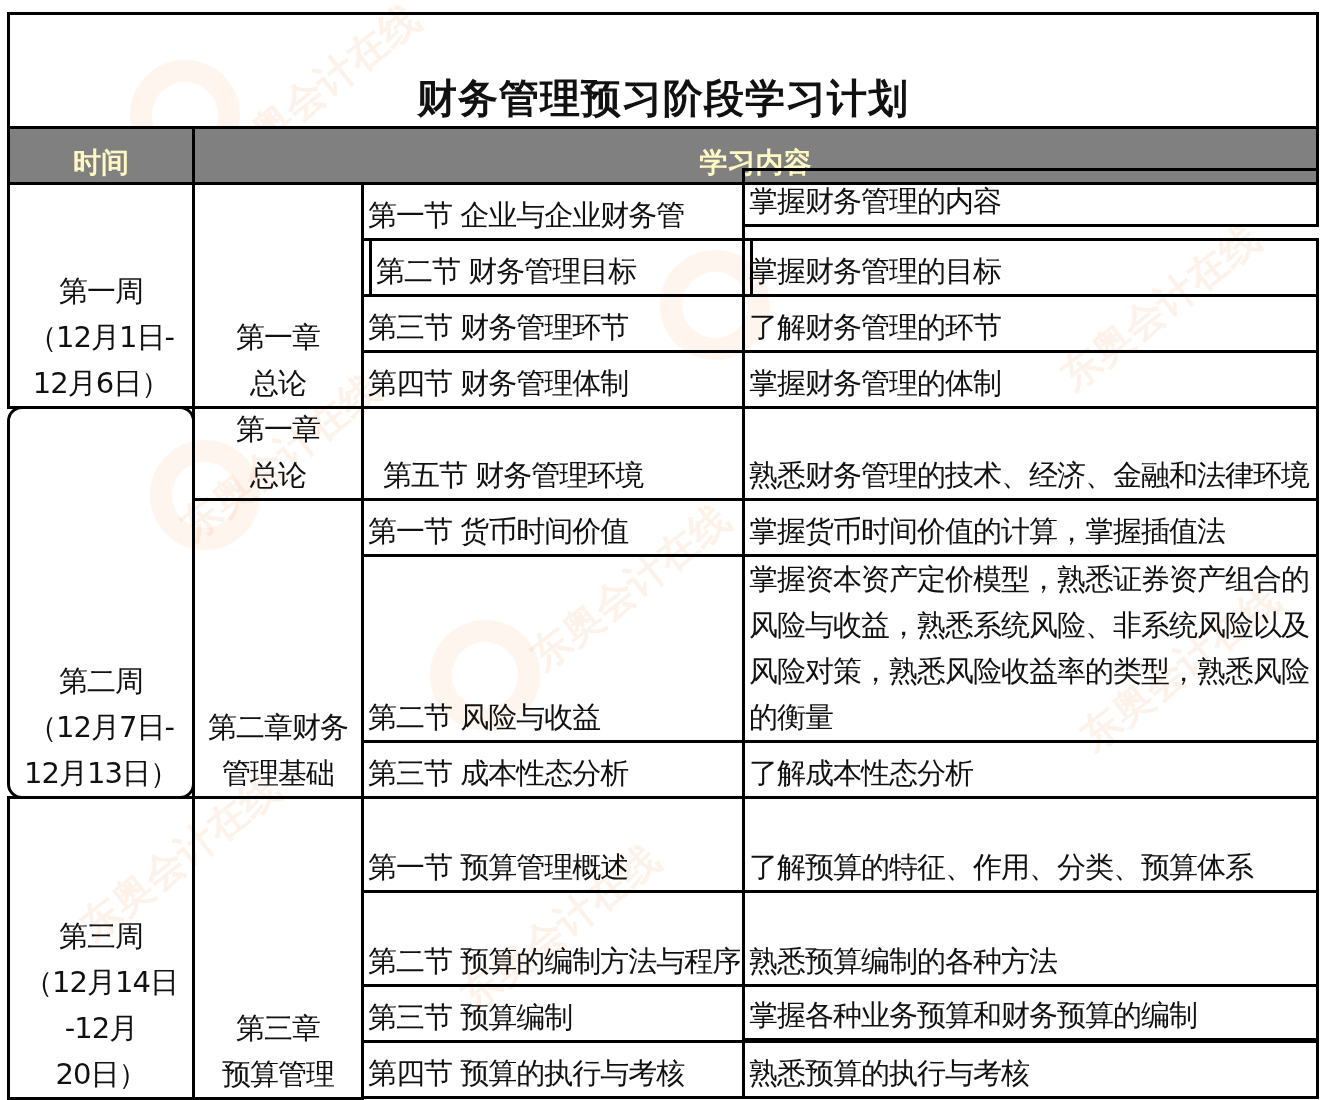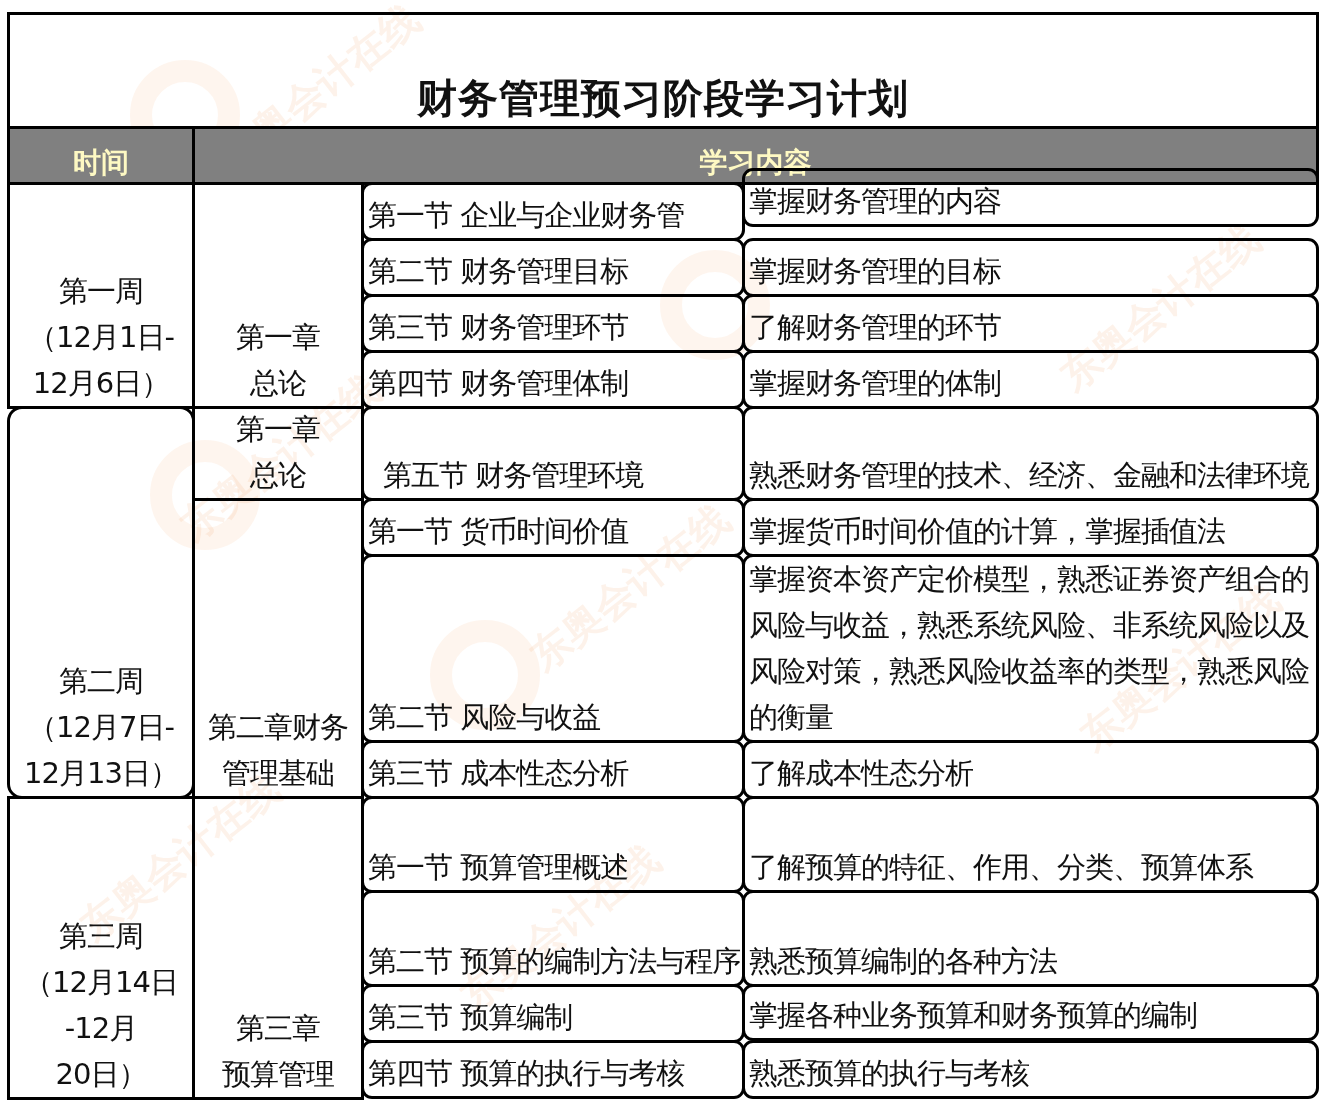--- a/index.html
+++ b/index.html
@@ -1,21 +1,21 @@
 <!DOCTYPE html>
 <html><head>
 <meta charset="utf-8">
 <style>
   html, body { margin: 0; padding: 0; background: #ffffff; }
   body { width: 1326px; height: 1100px; position: relative; overflow: hidden;
          font-family: "DejaVu Sans", "Liberation Sans", sans-serif; color: #111; }
   .cell { position: absolute; box-sizing: border-box; display: flex; align-items: flex-end;
           border: 3px solid #000; background: #fff; overflow: hidden; }
   .cell.center { justify-content: center; text-align: center; }
-  .cell.left { justify-content: flex-start; text-align: left; padding-left: 4px; border-radius: 11px; }
+  .cell.left { justify-content: flex-start; text-align: left; padding-left: 4px; }
   .txt { font-size: 29px; line-height: 46px; letter-spacing: -1px; }
   .title { font-size: 40px; font-weight: bold; letter-spacing: 1px; }
   .hdr { background: #808080; color: #fef9c3; font-size: 28px; font-weight: bold; }
   .wm { position: absolute; pointer-events: none; color: rgba(240,150,80,0.12); font-size: 40px; font-weight: bold;
         transform: rotate(-38deg); white-space: nowrap; }
   .wm-c { position: absolute; pointer-events: none; width: 110px; height: 110px; border-radius: 50%;
           border: 22px solid rgba(245,160,90,0.10); box-sizing: border-box; }
 </style>
 </head>
 <body>
@@ -53,21 +53,21 @@
   <div class="cell center" style="left:192px; top:182px; width:172px; height:227px; background:transparent;">
     <span class="txt" style="white-space:pre-line;">第一章
 总论</span>
   </div>
   <div class="cell left" style="left:361px; top:182px; width:384px; height:59px; background:transparent;">
     <span class="txt">第一节 企业与企业财务管</span>
     </div>
   <div class="cell left" style="left:742px; top:168px; width:577px; height:59px; background:transparent;">
     <span class="txt">掌握财务管理的内容</span>
     </div>
-  <div class="cell left" style="left:361px; top:238px; width:384px; height:59px; background:transparent;">
+  <div class="cell left" style="left:369px; top:238px; width:384px; height:59px; background:transparent;">
     <span class="txt">第二节 财务管理目标</span>
     </div>
   <div class="cell left" style="left:742px; top:238px; width:577px; height:59px; background:transparent;">
     <span class="txt">掌握财务管理的目标</span>
     </div>
   <div class="cell left" style="left:361px; top:294px; width:384px; height:59px; background:transparent;">
     <span class="txt">第三节 财务管理环节</span>
     </div>
   <div class="cell left" style="left:742px; top:294px; width:577px; height:59px; background:transparent;">
     <span class="txt">了解财务管理的环节</span>

